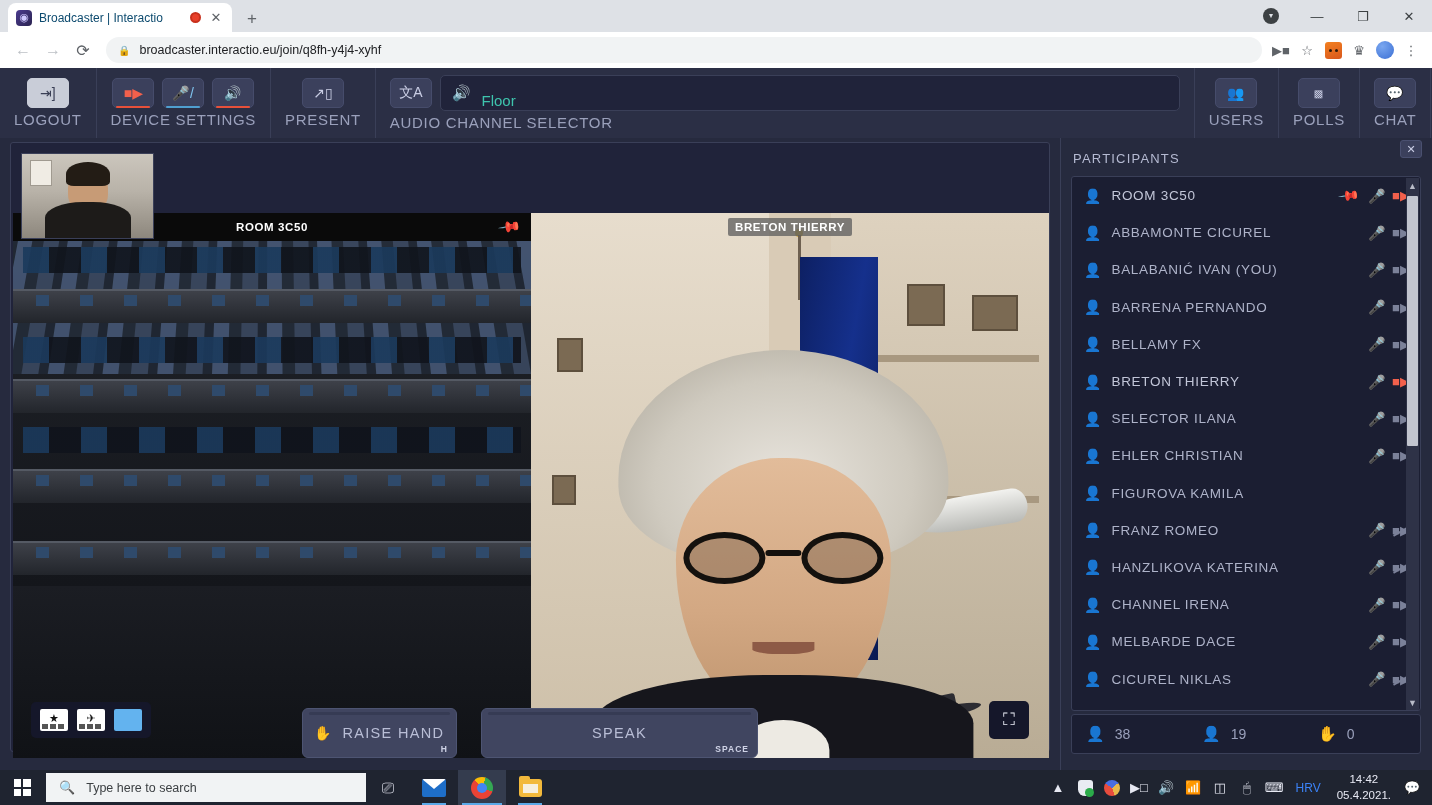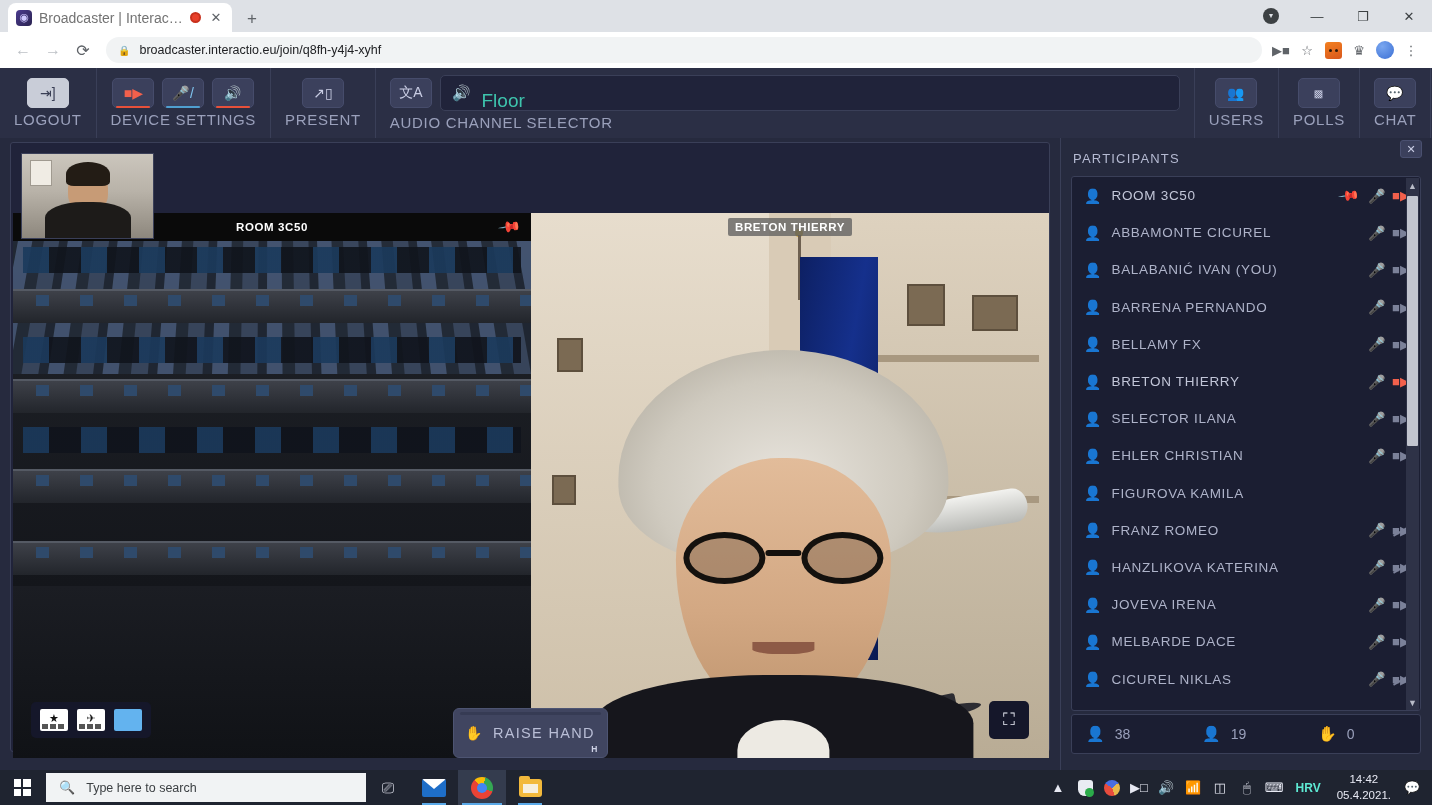--- a/index.html
+++ b/index.html
@@ -20,21 +20,21 @@
     background: #fff; border-radius: 8px 8px 0 0;
     display: flex; align-items: center; padding: 0 8px; gap: 7px;
   }
   .tab-favicon {
     width: 16px; height: 16px; border-radius: 4px;
     background: linear-gradient(135deg, #4b3b8f, #2a2350);
     display: flex; align-items: center; justify-content: center;
     color: #cfc8ff; font-size: 11px; line-height: 1; flex: none;
   }
   .tab-title {
-    font-size: 14px; color: #737373; white-space: nowrap;
+    font-size: 12px; color: #0c4a6e; white-space: nowrap;
     overflow: hidden; text-overflow: ellipsis; flex: 1;
   }
   .tab-rec {
     width: 11px; height: 11px; border-radius: 50%;
     background: #e8402a; border: 2px solid #c8301c; flex: none;
   }
   .tab-close {
     width: 16px; height: 16px; flex: none; color: #5f6368;
     font-size: 13px; line-height: 15px; text-align: center;
   }
@@ -123,21 +123,21 @@
     content: ''; position: absolute; left: 3px; right: 3px; bottom: -1px;
     height: 2px; border-radius: 2px; background: var(--ul, #e8503a);
   }
   .sq-btn.red { color: #f2604c; }
   .sq-btn.blue { color: #7fc4ef; }
   .channel-box {
     width: 740px; height: 36px; background: #20233a;
     border: 1px solid #3a3f58; border-radius: 5px;
     display: flex; align-items: center; padding: 0 12px; gap: 10px;
   }
-  .channel-name { font-size: 19px; color: #3ec4ad; margin-top: 15px; }
+  .channel-name { font-size: 15px; color: #3ec4ad; margin-top: 15px; }
   .channel-spk { color: #2fae98; font-size: 15px; }
 
   
   .stage {
     position: absolute; left: 10px; top: 74px; width: 1040px; height: 610px;
     background: #20233a; border: 1px solid #3a3f58; border-radius: 3px;
   }
   .tiles {
     position: absolute; left: 2px; top: 70px; width: 1036px; height: 545px;
     display: flex; gap: 0; background: #000; overflow: hidden;
@@ -497,21 +497,21 @@
   .tray-shield::after {
     content: ''; position: absolute; right: -1px; bottom: -1px;
     width: 9px; height: 9px; border-radius: 50%; background: #2bab4a;
   }
   .tray-app {
     width: 16px; height: 16px; border-radius: 50%;
     background: conic-gradient(from 160deg, #e84c3d 0 40%, #4a6ee0 40% 70%, #e8b84b 70% 100%);
   }
   .tray-lang {
     height: 35px; display: flex; align-items: center; padding: 0 8px;
-    color: #5eead4; font-size: 12px; font-weight: bold;
+    color: #3b82f6; font-size: 12px;
   }
   .tray-clock {
     height: 35px; display: flex; flex-direction: column; justify-content: center;
     align-items: center; padding: 0 8px; color: #e7e9f3;
     font-size: 11.5px; line-height: 1.35;
   }
 </style>
 </head>
 <body>
 
@@ -735,20 +735,24 @@
         </div>
       </div>
     </div>
 
     <div class="actions">
       <div class="action-btn act-raise">
         <span class="hand-ico">✋</span>
         <span>RAISE HAND</span>
         <span class="shortcut">H</span>
       </div>
+      <div class="action-btn act-speak">
+        <span>SPEAK</span>
+        <span class="shortcut">SPACE</span>
+      </div>
     </div>
 
     <div class="panel">
       <div class="panel-head">
         <span class="panel-title">PARTICIPANTS</span>
         <span class="panel-close">✕</span>
       </div>
 
       <div class="plist">
         <div id="rows">
@@ -833,21 +837,21 @@
             <div class="prow">
               <span class="pperson">👤</span>
               <span class="pname">HANZLIKOVA KATERINA</span>
               <span class="picons">
                 <span class="mic-ico">🎤</span>
                 <span class="cam-ico off">■▶</span>
               </span>
             </div>
             <div class="prow">
               <span class="pperson">👤</span>
-              <span class="pname">JOVEVA IRENA</span>
+              <span class="pname">CHANNEL IRENA</span>
               <span class="picons">
                 <span class="mic-ico">🎤</span>
                 <span class="cam-ico">■▶</span>
               </span>
             </div>
             <div class="prow">
               <span class="pperson">👤</span>
               <span class="pname">MELBARDE DACE</span>
               <span class="picons">
                 <span class="mic-ico">🎤</span>

